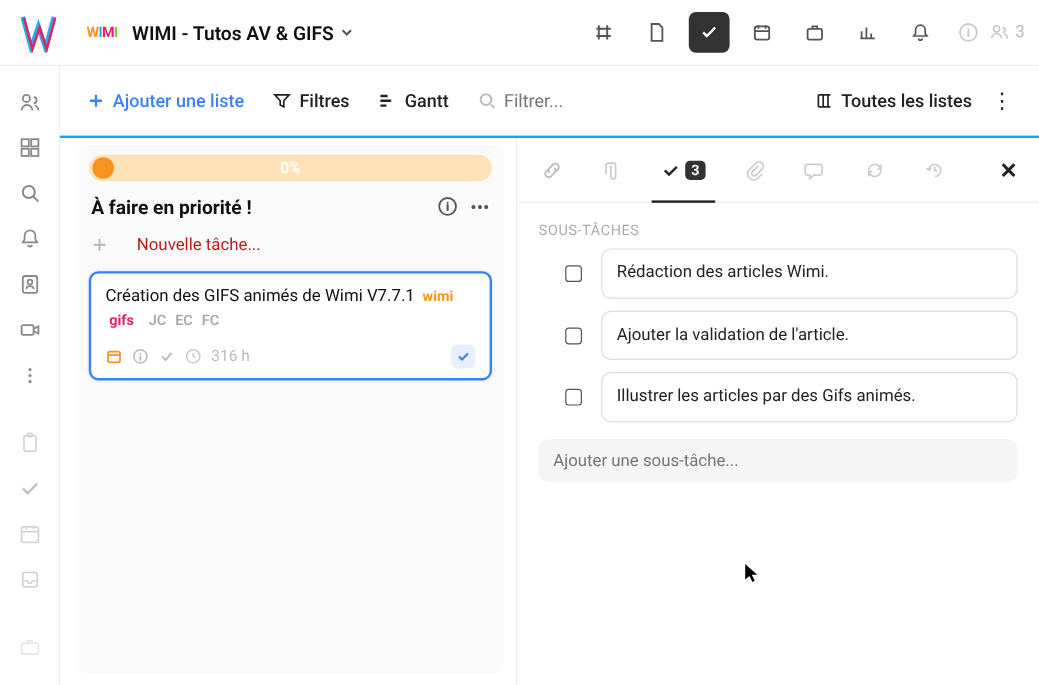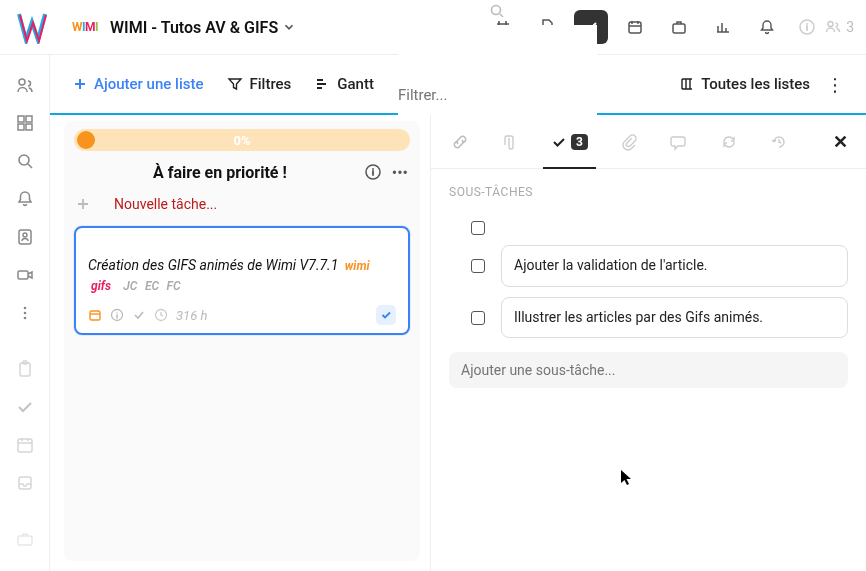--- a/index.html
+++ b/index.html
@@ -24,38 +24,38 @@
 .leftrail { position: absolute; left: 0; top: 55px; bottom: 0; width: 50px; border-right: 1px solid #eee; display: flex; flex-direction: column; align-items: center; padding-top: 20px; gap: 18px; }
 .rail-icon { width: 24px; height: 24px; display: flex; align-items: center; justify-content: center; color: #999; cursor: pointer; }
 .rail-spacer { flex: 1; }
 .rail-icon.dim { opacity: 0.35; }
 
 
 .toolbar { position: absolute; left: 50px; right: 0; top: 55px; height: 60px; display: flex; align-items: center; padding: 0 22px; gap: 24px; border-bottom: 2px solid #0ea5e9; }
 .btn-addlist { color: #3b82f6; font-size: 15px; font-weight: 500; display: flex; align-items: center; gap: 6px; cursor: pointer; }
 .btn-filter, .btn-gantt { color: #222; font-size: 15px; font-weight: 500; display: flex; align-items: center; gap: 6px; cursor: pointer; }
 .search-input { border: none; outline: none; font-size: 15px; color: #888; flex: 0 0 140px; }
-.search-wrap { display: flex; align-items: center; gap: 6px; color: #bbb; flex-direction: column; }
+.search-wrap { display: flex; align-items: center; gap: 6px; color: #bbb; }
 .toolbar-right { margin-left: auto; display: flex; align-items: center; gap: 16px; }
 .btn-views { color: #222; font-size: 15px; font-weight: 500; display: flex; align-items: center; gap: 6px; cursor: pointer; }
 .more-dots { color: #222; cursor: pointer; font-size: 18px; }
 
 
 .main { position: absolute; left: 50px; right: 0; top: 115px; bottom: 0; display: flex; }
 .list-col { width: 380px; padding: 6px 10px 10px 14px; }
 .list-card { background: #fafafa; border-radius: 8px; padding-bottom: 8px; height: 100%; display: flex; flex-direction: column; }
 .progress-wrap { padding: 8px 10px 8px 10px; }
 .progress-bar { height: 22px; border-radius: 11px; background: #ffe3b8; position: relative; display: flex; align-items: center; justify-content: center; }
 .progress-knob { position: absolute; left: 3px; top: 2px; width: 18px; height: 18px; border-radius: 50%; background: #f7931e; }
 .progress-text { color: #fff; font-size: 13px; font-weight: 700; z-index: 1; }
 .list-header { padding: 4px 12px 8px 12px; display: flex; align-items: center; }
-.list-title { font-size: 16px; font-weight: 700; color: #111; flex: 1; text-align: center; }
+.list-title { font-size: 16px; font-weight: 700; color: #111; flex: 1; }
 .list-header-icons { display: flex; gap: 10px; color: #555; }
 .new-task { padding: 6px 12px; color: #b91c1c; font-size: 14px; display: flex; align-items: center; gap: 24px; cursor: text; }
-.task-card { margin: 8px 10px; background: #fff; border: 2px solid #3b82f6; border-radius: 8px; padding: 28px 12px 8px 12px; box-shadow: 0 0 0 1px rgba(59,130,246,.1); font-style: italic; }
+.task-card { margin: 8px 10px; background: #fff; border: 2px solid #3b82f6; border-radius: 8px; padding: 10px 12px 8px 12px; box-shadow: 0 0 0 1px rgba(59,130,246,.1); }
 .task-title-row { font-size: 14px; color: #111; line-height: 1.4; }
 .tag { font-size: 12px; font-weight: 700; padding: 0 3px; }
 .tag.wimi { color: #f7931e; }
 .tag.gifs { color: #e91e63; }
 .assignee { font-size: 12px; color: #aaa; font-weight: 600; margin-right: 4px; }
 .task-meta { margin-top: 10px; display: flex; align-items: center; gap: 8px; color: #bbb; font-size: 13px; }
 .task-meta .cal { color: #f7931e; }
 .hours { color: #bbb; }
 .chk-done { margin-left: auto; width: 20px; height: 20px; border-radius: 5px; background: #e6f0ff; color: #3b82f6; display: flex; align-items: center; justify-content: center; }
 
@@ -380,20 +380,21 @@
           <svg width="18" height="18" viewBox="0 0 18 18">
             <path d="M4 9a5 5 0 115 5M4 9l-2-2M4 9l2-2M9 6v3l2 1" stroke="#ccc" stroke-width="1.4" fill="none"></path>
           </svg>
         </div>
       <div class="close-x">✕</div>
     </div>
     <div class="section-title">SOUS-TÂCHES</div>
     <div class="subtasks">
       <div class="subtask-row">
         <div class="subtask-checkbox"></div>
+        <div class="subtask-input">Rédaction des articles Wimi.</div>
       </div>
       <div class="subtask-row">
         <div class="subtask-checkbox"></div>
         <div class="subtask-input">Ajouter la validation de l'article.</div>
       </div>
       <div class="subtask-row">
         <div class="subtask-checkbox"></div>
         <div class="subtask-input">Illustrer les articles par des Gifs animés.</div>
       </div>
     </div>

